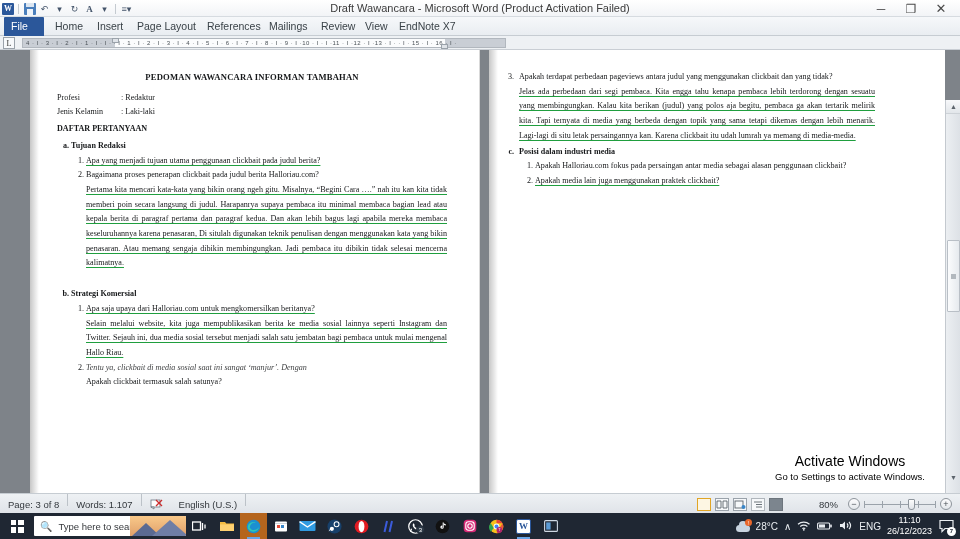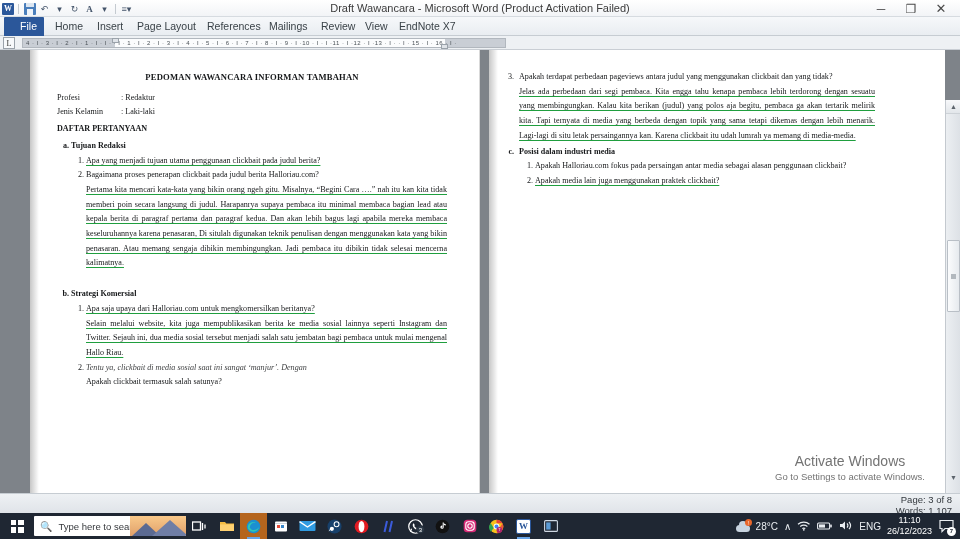--- a/index.html
+++ b/index.html
@@ -46,21 +46,21 @@
   .wb.close{font-size:13px;}
 
   
   .tabrow {
     position:absolute;left:0;top:17px;width:960px;height:19px;
     background: linear-gradient(#f6f8fa,#e9edf1);
     border-bottom:1px solid #c6ccd2;
   }
   .tab {
     position:absolute; top:0; height:19px; line-height:19px;
-    font-size:10.5px; color:#3a4248; text-align:right; padding:0 7px;
+    font-size:10.5px; color:#3a4248; text-align:left; padding:0 7px;
     white-space:nowrap; cursor:default;
   }
   .tab.file {
     background:#2b579a; color:#ffffff; font-weight:normal;
     border-radius:1px 1px 0 0;
   }
   .help-row{position:absolute;right:4px;top:17px;display:flex;gap:6px;align-items:center;height:19px;}
   .minicon{font-size:10px;color:#5d6b78;}
   .helpq{width:12px;height:12px;border-radius:50%;background:#2a7ec4;color:#fff;font-size:9px;
       display:flex;align-items:center;justify-content:center;font-weight:bold;}
@@ -98,21 +98,21 @@
   .meta .k{width:64px;}
   .bold{font-weight:bold;}
   .ital{font-style:italic;}
   .u-green{ text-decoration: underline; text-decoration-color:#1f9e3e; text-underline-offset:1.5px;}
   .just{text-align:justify; text-justify:inter-word;}
   ol.lvl1{margin:0;padding-left:14px;list-style-type:lower-alpha;}
   ol.lvl2{margin:0;padding-left:15px;list-style-type:decimal;}
   ol.lvl1>li{font-weight:bold;margin-top:2px;}
   ol.lvl2>li{font-weight:normal;}
 
-  .watermark{position:absolute;right:20px;bottom:10px;text-align:center;color:#737373;
+  .watermark{position:absolute;right:20px;bottom:10px;text-align:center;color:#000000;
     font-family:"Liberation Sans",sans-serif;pointer-events:none;}
   .watermark .w1{font-size:14px;line-height:18px;}
   .watermark .w2{font-size:9.5px;line-height:13px;}
 
   
   .vscroll{position:absolute;right:0;top:50px;width:15px;height:443px;
     background:linear-gradient(90deg,#eceff2,#dde1e6);border-left:1px solid #c4c9cf;}
   .vsbtn{width:15px;height:14px;display:flex;align-items:center;justify-content:center;
     font-size:7px;color:#5c646c;background:linear-gradient(#f7f8fa,#e2e6ea);border-bottom:1px solid #cdd2d7;}
   .vsthumb{position:absolute;left:1px;width:13px;background:linear-gradient(90deg,#fbfcfd,#e6eaee);
@@ -120,21 +120,21 @@
   .vsthumb .grip{width:5px;height:5px;background:#b2b8be;}
   .vsbot{position:absolute;left:0;width:15px;display:flex;align-items:center;justify-content:center;
     font-size:7px;color:#5c646c;}
   .splitbtn{position:absolute;right:0;top:36px;width:15px;height:14px;
     background:linear-gradient(#f3f5f7,#e0e4e8);border:1px solid #c4c9cf;font-size:7px;
     display:flex;align-items:center;justify-content:center;color:#5c646c;}
 
   
   .statusbar{position:absolute;left:0;top:493px;width:960px;height:21px;
     background:linear-gradient(#eef1f4,#dfe3e8);border-top:1px solid #c6ccd2;
-    display:flex;align-items:flex-end;font-size:9.5px;color:#33383d;flex-direction:column;}
+    display:flex;align-items:flex-start;font-size:9.5px;color:#33383d;}
   .sb-item{padding:0 8px;height:20px;display:flex;align-items:center;white-space:nowrap;}
   .sb-div{width:1px;height:12px;background:#bcc2c8;}
   .sb-right{margin-left:auto;display:flex;align-items:center;gap:4px;padding-right:8px;}
   .viewbtn{width:14px;height:13px;border:1px solid #9aa2aa;background:#f6f8fa;}
   .viewbtn.active{border:1.5px solid #e0a526;background:#fdf6e3;}
   .zoomslider{position:relative;width:72px;height:12px;display:flex;align-items:center;}
   .zoomtrack{position:absolute;left:0;top:6px;width:72px;height:1px;background:#9aa2aa;}
   .zoomtick{position:absolute;top:3px;width:1px;height:7px;background:#9aa2aa;}
   .zoomhandle{position:absolute;left:44px;top:1px;width:7px;height:11px;
       background:linear-gradient(#fdfdfd,#dfe3e8);border:1px solid #8e959c;border-radius:1px 1px 3px 3px;}

